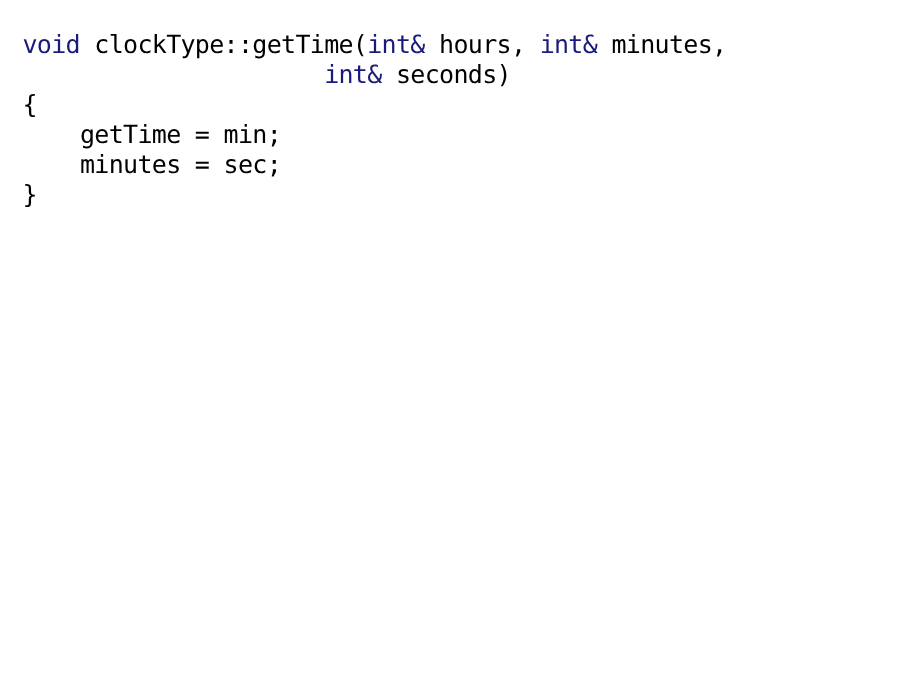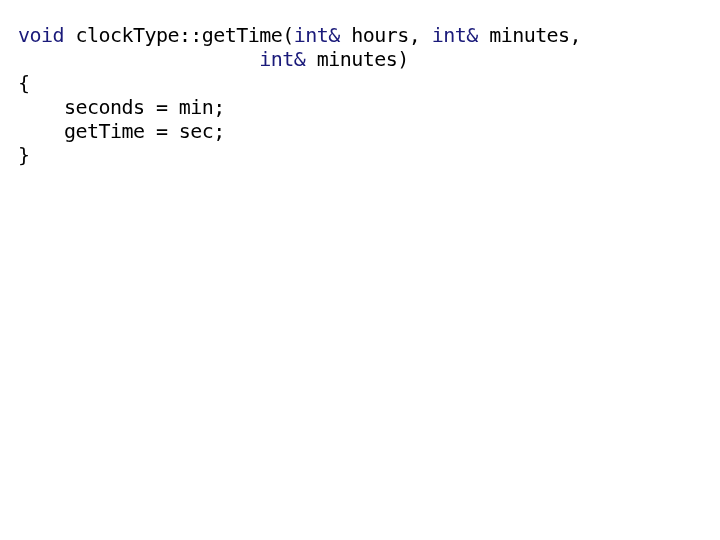--- a/index.html
+++ b/index.html
@@ -38,19 +38,19 @@
     height: 24px;
   }
   .tok-plain { color: #000000; }
   .tok-keyword { color: #1a1a7a; }
 </style>
 </head>
 <body>
 
 <div id="slide" style="background: rgb(255, 255, 255);">
   <pre id="code-block" style="color: rgb(0, 0, 0);"><span class="code-line"><span class="tok-keyword">void</span><span class="tok-plain"> clockType::getTime(</span><span class="tok-keyword">int&amp;</span><span class="tok-plain"> hours, </span><span class="tok-keyword">int&amp;</span><span class="tok-plain"> minutes,</span>
-</span><span class="code-line"><span class="tok-plain">                     </span><span class="tok-keyword">int&amp;</span><span class="tok-plain"> minutes)</span>
+</span><span class="code-line"><span class="tok-plain">                     </span><span class="tok-keyword">int&amp;</span><span class="tok-plain"> seconds)</span>
 </span><span class="code-line"><span class="tok-plain">{</span>
-</span><span class="code-line"><span class="tok-plain">    seconds = min;</span>
-</span><span class="code-line"><span class="tok-plain">    getTime = sec;</span>
+</span><span class="code-line"><span class="tok-plain">    getTime = min;</span>
+</span><span class="code-line"><span class="tok-plain">    minutes = sec;</span>
 </span><span class="code-line"><span class="tok-plain">}</span>
 </span></pre>
 </div>
 
 </body></html>

